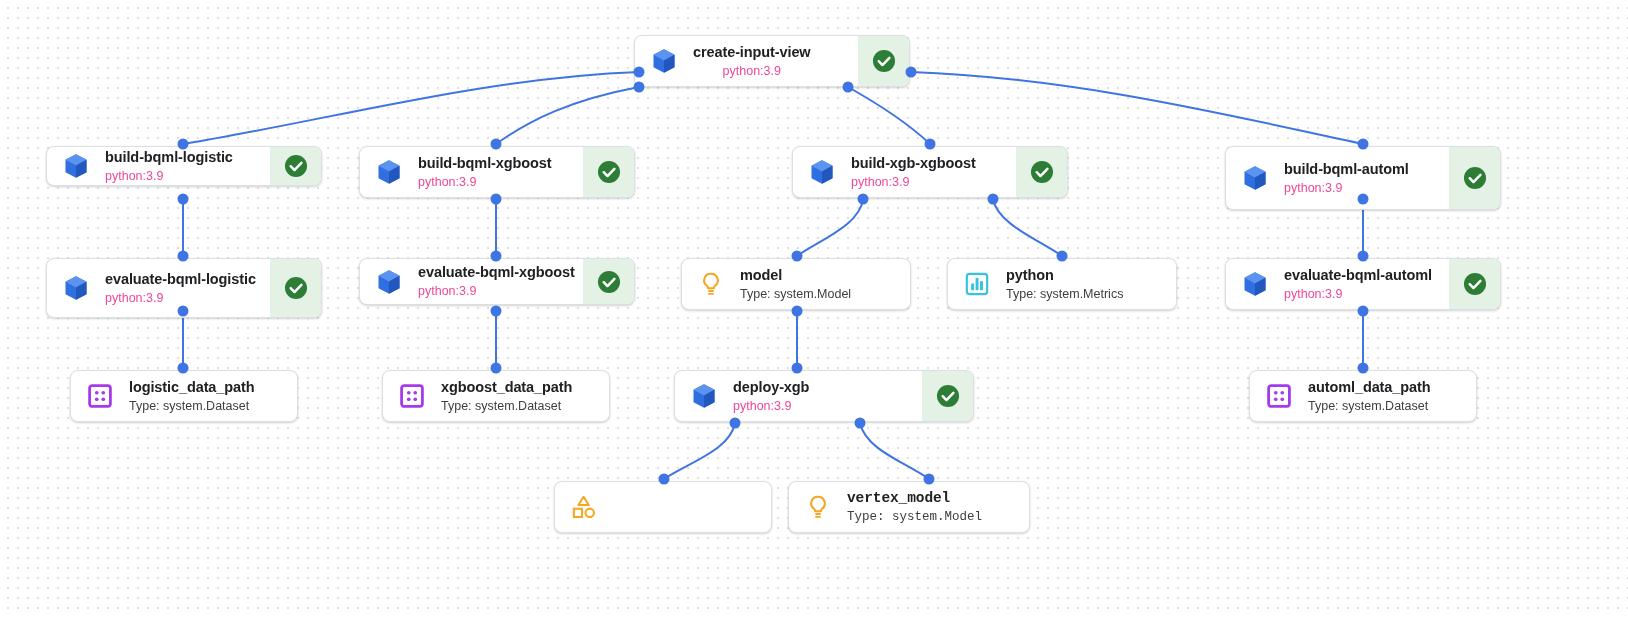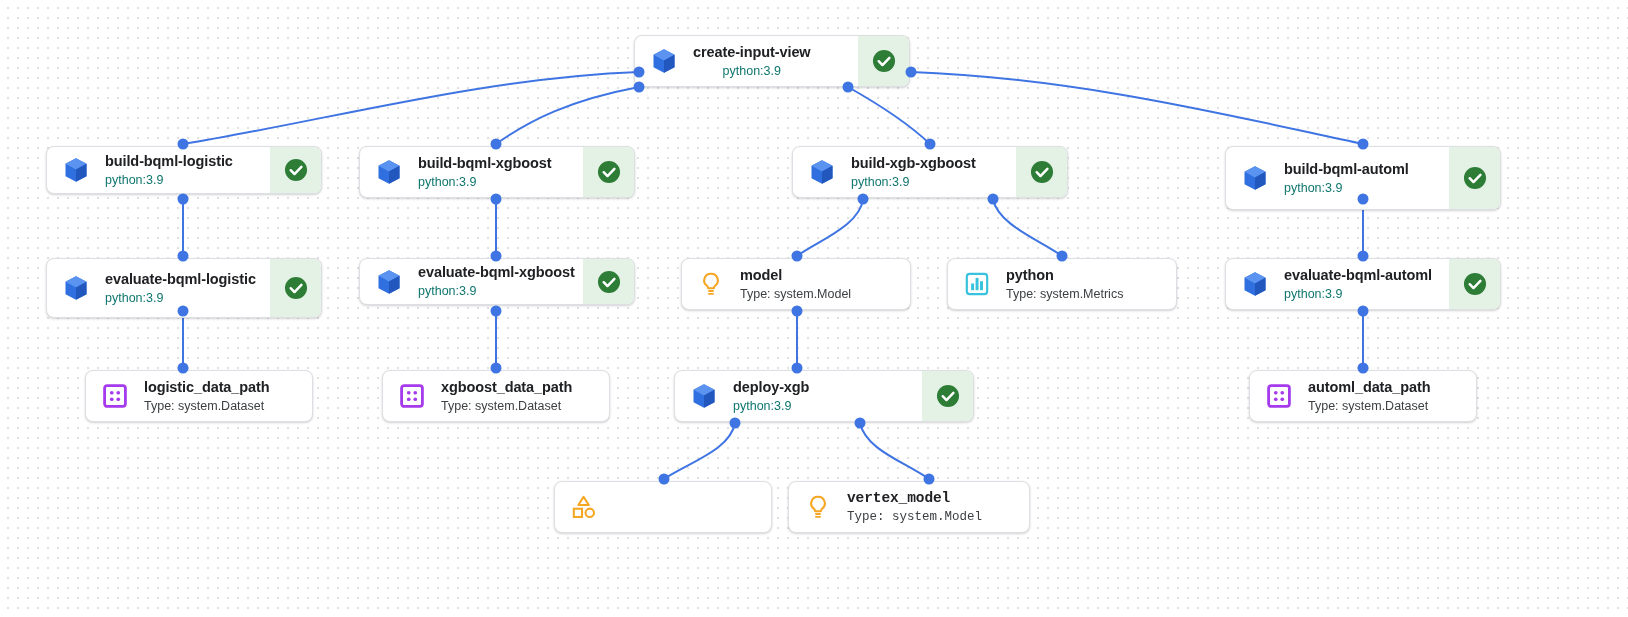--- a/index.html
+++ b/index.html
@@ -77,21 +77,21 @@
     font-size: 14.5px;
     font-weight: bold;
     color: #202124;
     line-height: 17px;
     white-space: nowrap;
     letter-spacing: -0.1px;
   }
 
   .node-sub {
     font-size: 12.5px;
-    color: #0f766e;
+    color: #ec4899;
     line-height: 16px;
     white-space: nowrap;
     margin-top: 2px;
   }
 
   .status-panel {
     flex: 0 0 auto;
     width: 50px;
     background: #e4f1e5;
     display: flex;
@@ -158,21 +158,21 @@
         </div>
         <div class="status-panel">
           <span>
             <svg class="check-circle" viewBox="0 0 24 24">
               <circle cx="12" cy="12" r="10.2" fill="#2d7d37"></circle>
               <path d="M7.1 12.2 10.6 15.7 17 9.1" fill="none" stroke="#ffffff" stroke-width="2.3" stroke-linecap="round" stroke-linejoin="round"></path>
             </svg>
           </span>
         </div>
       </div>
-      <div class="node task-node" style="left: 46px; top: 146px; width: 276px; height: 48px;">
+      <div class="node task-node" style="left: 46px; top: 146px; width: 276px; height: 40px;">
         <div class="node-body">
           <span class="node-icon">
             <svg width="30" height="30" viewBox="0 0 24 24">
               <path d="M12 2.6 20.4 7v10L12 21.4 3.6 17V7z" fill="#2f6fe0"></path>
               <path d="M12 2.6 20.4 7 12 11.6 3.6 7z" fill="#5b94f0"></path>
               <path d="M12 11.6 20.4 7v10L12 21.4z" fill="#2257bd"></path>
             </svg>
           </span>
           <div class="node-text">
             <div class="node-title">build-bqml-logistic</div>
@@ -350,21 +350,21 @@
         </div>
         <div class="status-panel">
           <span>
             <svg class="check-circle" viewBox="0 0 24 24">
               <circle cx="12" cy="12" r="10.2" fill="#2d7d37"></circle>
               <path d="M7.1 12.2 10.6 15.7 17 9.1" fill="none" stroke="#ffffff" stroke-width="2.3" stroke-linecap="round" stroke-linejoin="round"></path>
             </svg>
           </span>
         </div>
       </div>
-      <div class="node artifact-node" style="left: 85px; top: 370px; width: 228px; height: 52px;">
+      <div class="node artifact-node" style="left: 70px; top: 370px; width: 228px; height: 52px;">
         <div class="node-body">
           <span class="node-icon">
             <svg width="26" height="26" viewBox="0 0 24 24">
               <rect x="2.4" y="2.4" width="19.2" height="19.2" rx="2.4" fill="none" stroke="#a53bec" stroke-width="2.6"></rect>
               <circle cx="9" cy="9" r="1.7" fill="#a53bec"></circle>
               <circle cx="15" cy="9" r="1.7" fill="#a53bec"></circle>
               <circle cx="9" cy="15" r="1.7" fill="#a53bec"></circle>
               <circle cx="15" cy="15" r="1.7" fill="#a53bec"></circle>
             </svg>
           </span>

